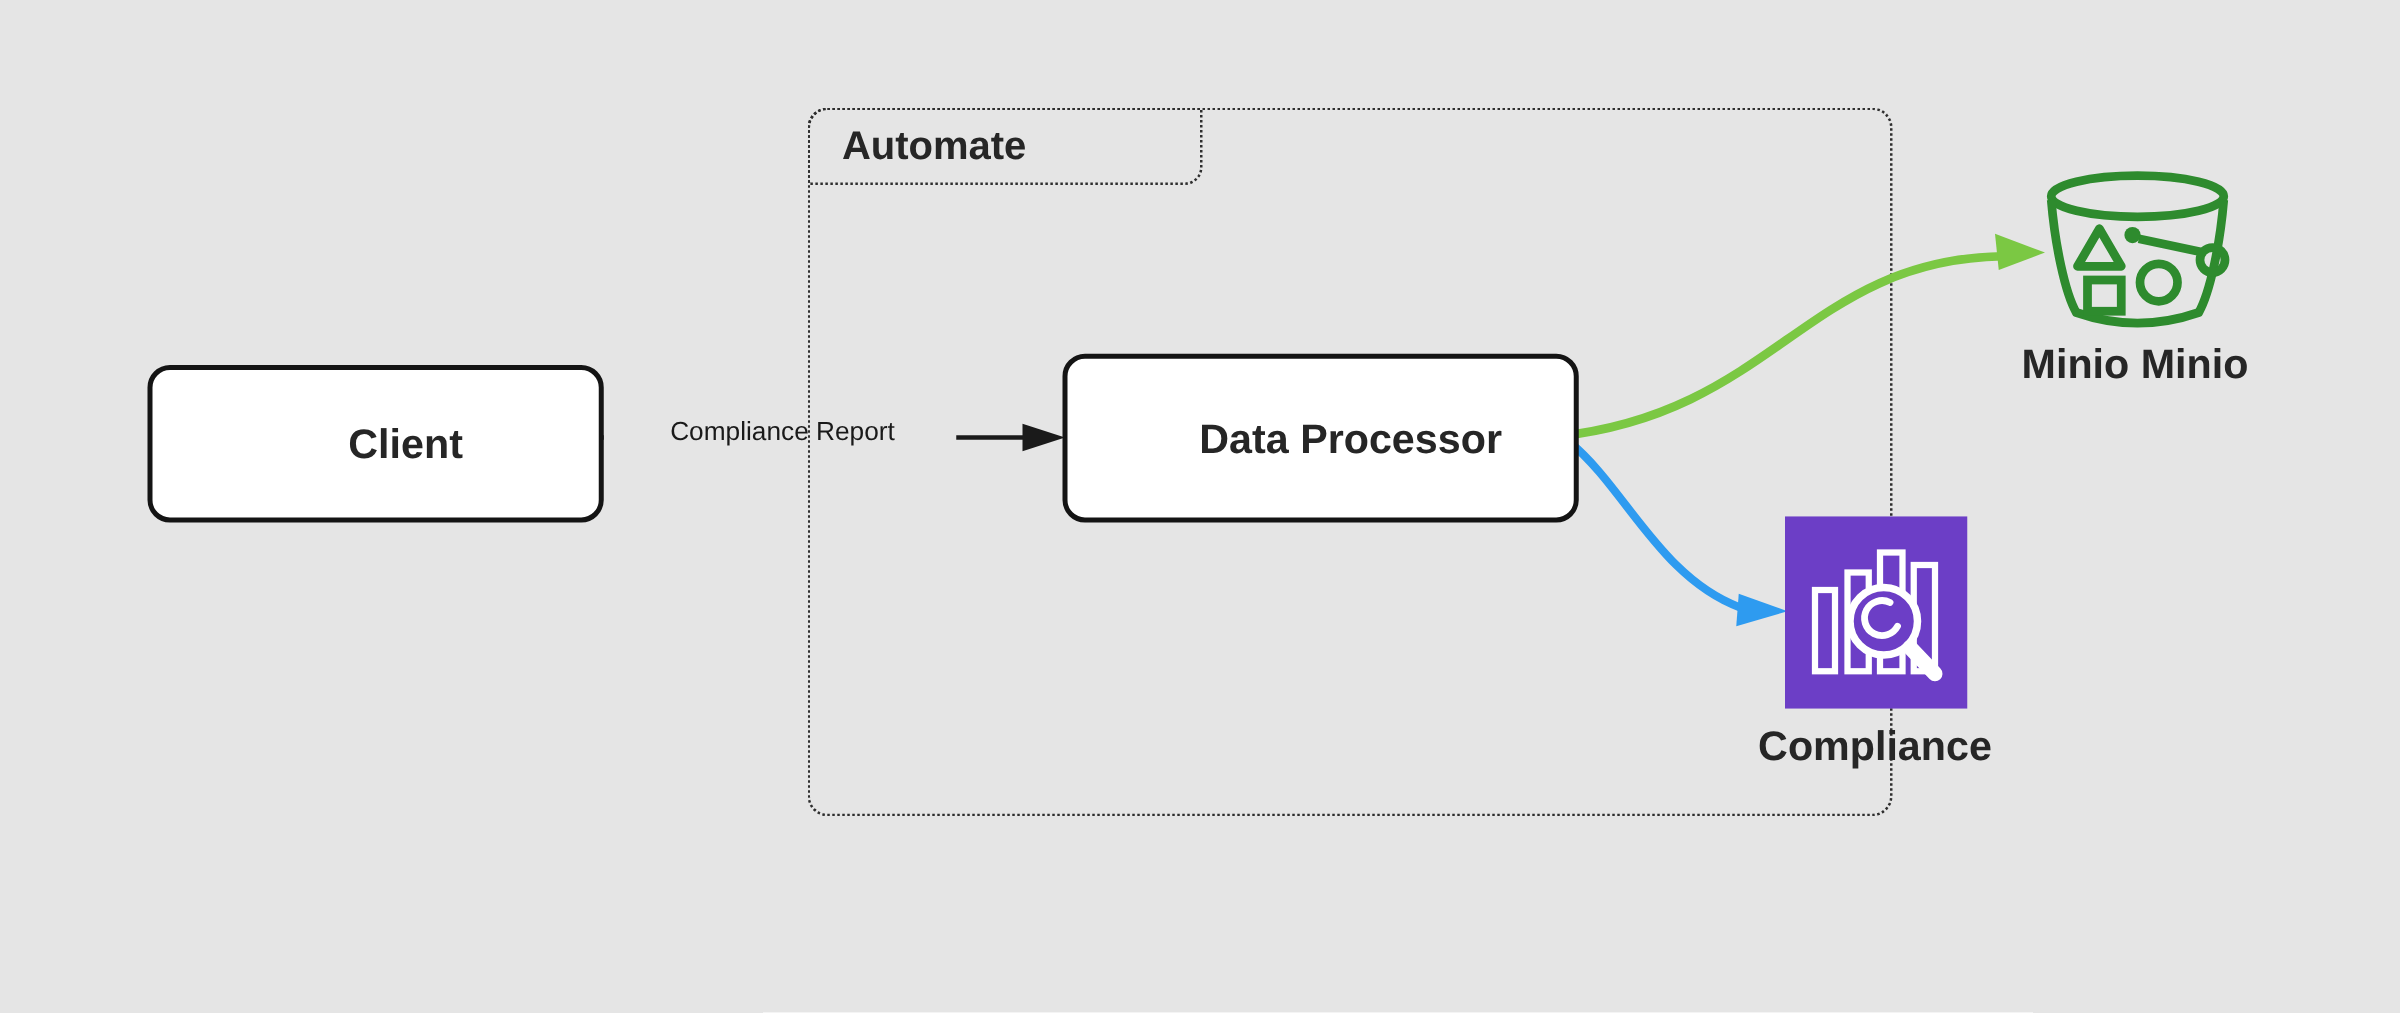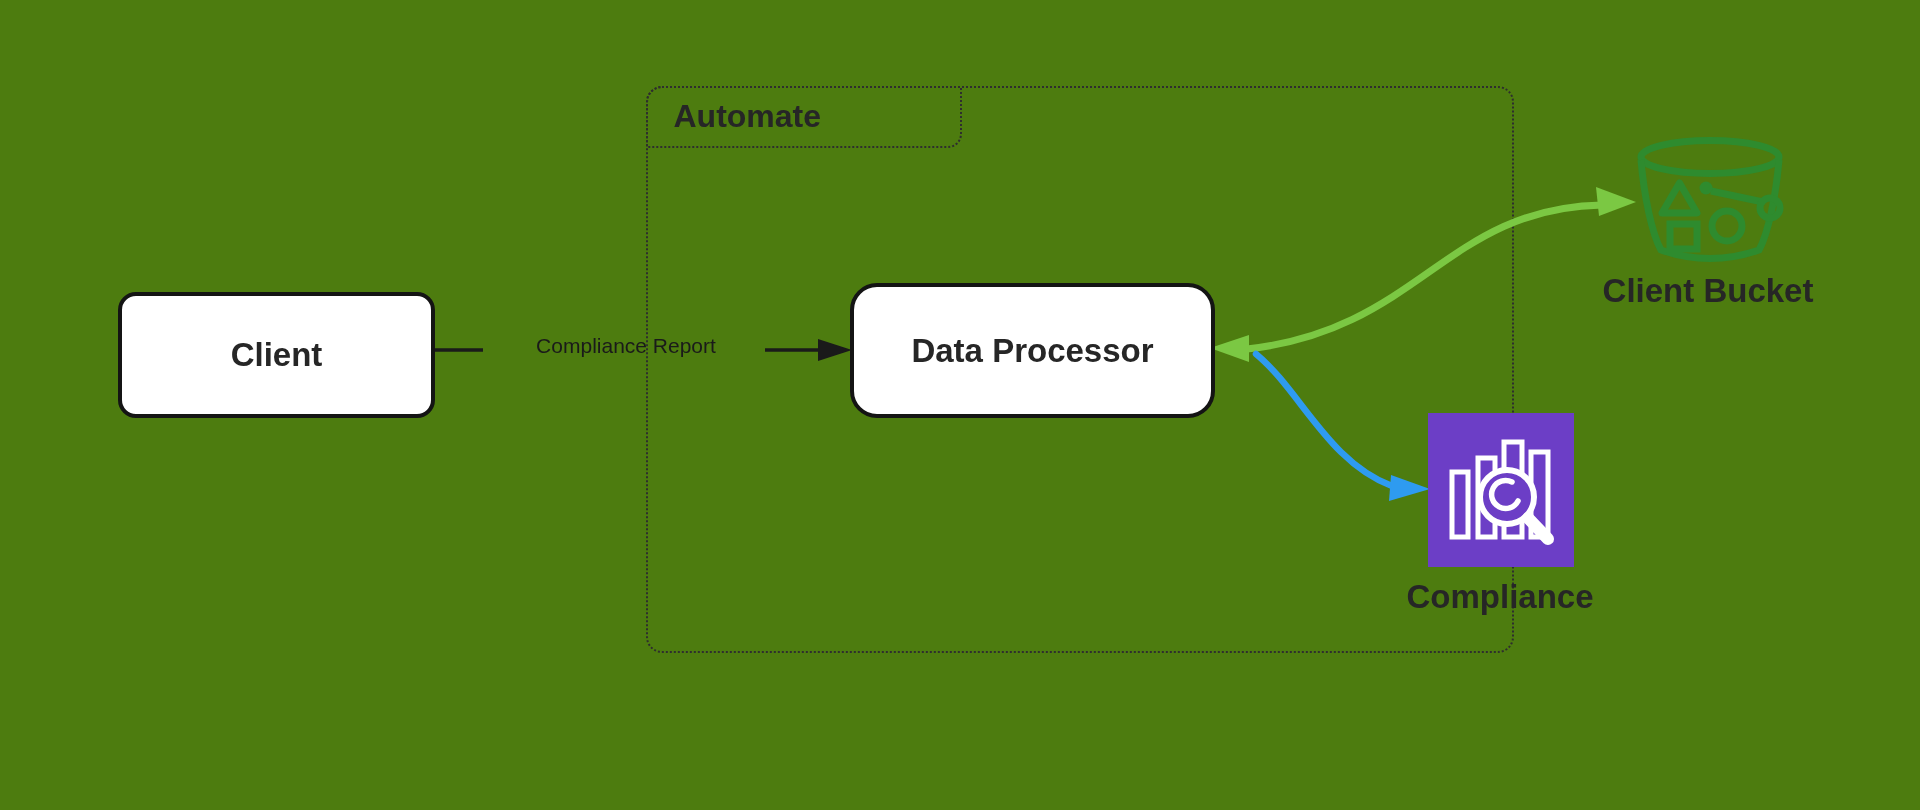--- a/index.html
+++ b/index.html
@@ -1,38 +1,38 @@
 <!DOCTYPE html>
 <html><head>
 <meta charset="utf-8">
 <style>
   html, body { margin: 0; padding: 0; background: #ffffff; }
   .canvas {
-    position: relative; width: 1920px; height: 810px; background: #4d7c0f;
+    position: relative; width: 1920px; height: 810px; background: #e5e5e5;
     font-family: "Liberation Sans", "DejaVu Sans", sans-serif; overflow: hidden;
   }
   
   .group-box {
     position: absolute; left: 646px; top: 86px; width: 864px; height: 563px;
     border: 2.5px dotted #2e2e2e; border-radius: 16px; z-index: 1; background: transparent;
   }
   .group-tab {
     position: absolute; left: -2.5px; top: -2.5px; width: 286px; height: 58px;
     border: 2.5px dotted #2e2e2e; border-radius: 16px 0 14px 0;
     display: flex; align-items: center; padding-left: 26px; box-sizing: content-box;
   }
   .group-tab span { font-size: 32px; font-weight: bold; color: #262626; }
   
   .node {
     position: absolute; background: #ffffff; border: 4px solid #141414; border-radius: 18px;
-    display: flex; align-items: center; justify-content: center; z-index: 6;
+    display: flex; align-items: center; justify-content: center; z-index: 6; padding-left: 48px;
   }
   .node span { font-size: 33px; font-weight: bold; color: #262626; }
   #node-client { left: 118px; top: 292px; width: 309px; height: 118px; }
-  #node-dp     { left: 850px; top: 283px; width: 357px; height: 127px; border-radius: 27px; }
+  #node-dp     { left: 850px; top: 283px; width: 357px; height: 127px; }
   
   .edges { position: absolute; left: 0; top: 0; z-index: 5; }
   
   .edge-label {
     position: absolute; left: 456px; top: 334px; width: 340px; text-align: center;
     font-size: 21px; color: #1a1a1a; z-index: 7; pointer-events: none;
   }
   
   .icon-node { position: absolute; z-index: 6; }
   .icon-label {
@@ -84,21 +84,21 @@
       <ellipse cx="76" cy="21" rx="69" ry="16.5"></ellipse>
       <path d="M7,24 C10,60 18,98 27,114 Q76,131 125,114 C134,98 142,60 145,24"></path>
       <path d="M45.5,47 L63,77 L28,77 Z" stroke-linejoin="round"></path>
       <rect x="36" y="88" width="27" height="25"></rect>
       <circle cx="93" cy="90" r="15"></circle>
       <line x1="77" y1="55" x2="129" y2="66"></line>
       <circle cx="136" cy="72" r="10"></circle>
     </g>
     <circle cx="72" cy="52" r="6.5" fill="#2E8B2E"></circle>
   </svg>
-  <div class="icon-label" id="minio-label">Client Bucket</div>
+  <div class="icon-label" id="minio-label">Minio Minio</div>
 
   <svg class="icon-node" id="os-icon" width="146" height="154" viewBox="0 0 146 154">
     <rect x="0" y="0" width="146" height="154" fill="#6C3EC6"></rect>
     <g stroke="#ffffff" stroke-width="5" fill="#6C3EC6">
       <rect x="24" y="59" width="16" height="65"></rect>
       <rect x="50" y="45" width="17" height="79"></rect>
       <rect x="76" y="29" width="18" height="95"></rect>
       <rect x="103" y="39" width="17" height="85"></rect>
     </g>
     <circle cx="79" cy="84" r="27" fill="#6C3EC6" stroke="#ffffff" stroke-width="6"></circle>

